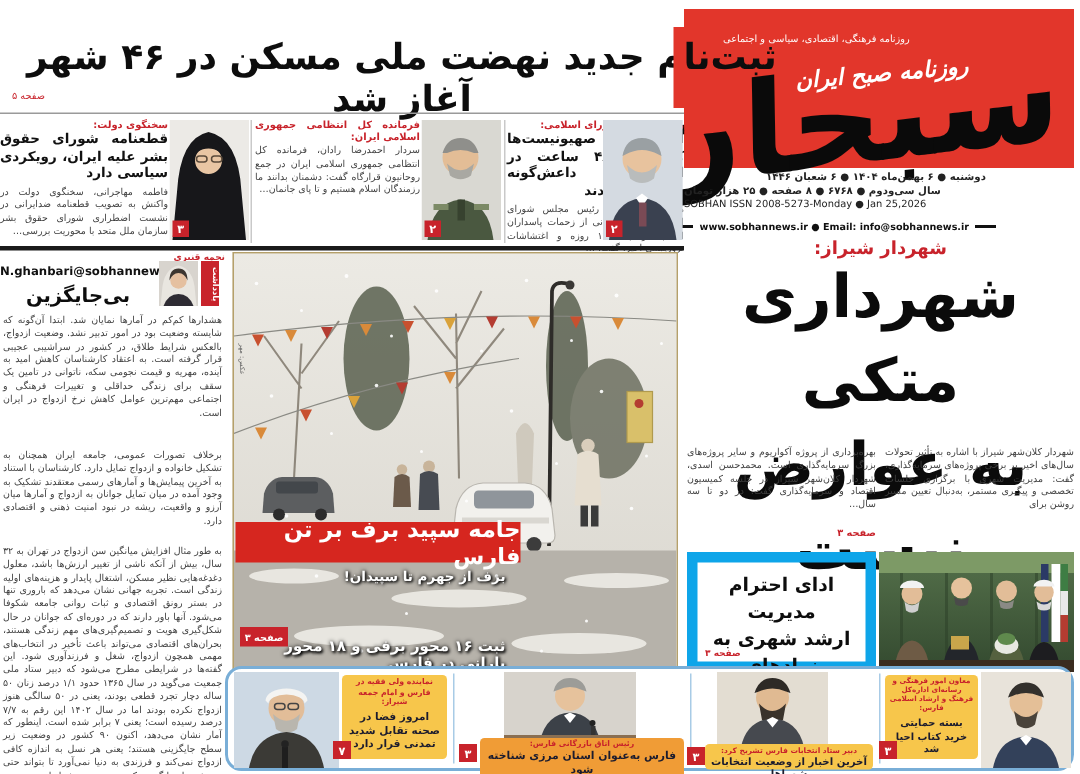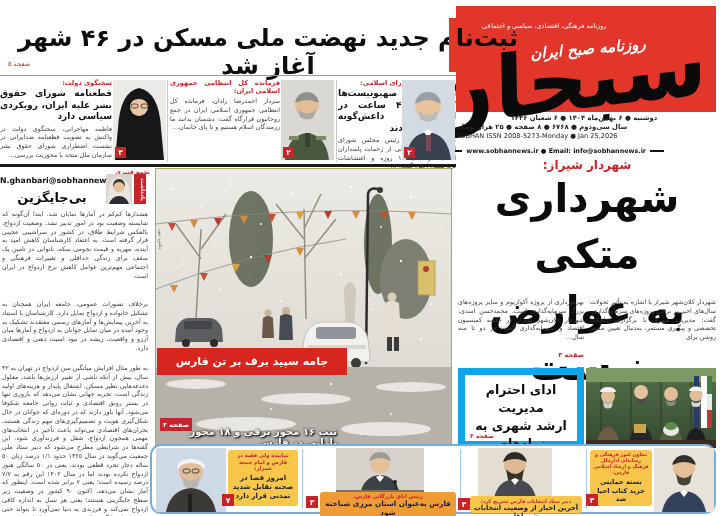--- a/index.html
+++ b/index.html
@@ -245,22 +245,23 @@
           <circle cx="175" cy="215" r="1.2"></circle>
         <circle cx="235" cy="245" r="1"></circle>
           <circle cx="85" cy="265" r="1.2"></circle>
           <circle cx="205" cy="265" r="1"></circle>
       </g>
     </svg>
     <div class="abs" style="left:2px;top:60px;font-size:4.5px;color:#666;writing-mode:vertical-rl;">عکس: مهر</div>
   </div>
 
   <div class="abs" style="left:157px;top:348px;width:190px;height:27px;background:#d6261f;display:flex;align-items:center;justify-content:center;">
-    <span style="color:#fff;font-size:11px;font-weight:900;">جامه سپید برف بر تن فارس</span>
-  </div>
+    <span style="color:#fff;font-size:15px;font-weight:900;">جامه سپید برف بر تن فارس</span>
+  </div>
+  <div class="abs" style="left:157px;top:380px;width:190px;text-align:right;padding-right:10px;box-sizing:border-box;color:#fff;font-size:9px;font-weight:bold;text-shadow:0 0 3px #000,1px 1px 2px #000;">برف از جهرم تا سپیدان!</div>
   <div class="abs" style="left:157px;top:398px;width:190px;text-align:right;padding-right:10px;box-sizing:border-box;color:#fff;font-size:10px;font-weight:bold;text-shadow:0 0 3px #000,1px 1px 2px #000;margin-top:28px;">ثبت ۱۶ محور برفی و ۱۸ محور بارانی در فارس</div>
   <div class="pageref abs" style="left:160px;top:418px;width:32px;height:13px;">صفحه ۳</div>
 
   <div class="abs cen" style="left:458px;top:158px;width:258px;font-size:12px;font-weight:bold;color:#c8232b;">شهردار شیراز:</div>
   <div class="abs cen" style="left:458px;top:170px;width:258px;font-size:40px;font-weight:900;color:#0b0b0b;line-height:56px;">
     <div>شهرداری متکی</div>
     <div>به عوارض نیست</div>
   </div>
 
   <div class="abs" style="left:458px;top:298px;width:258px;height:64px;display:flex;gap:6px;">

